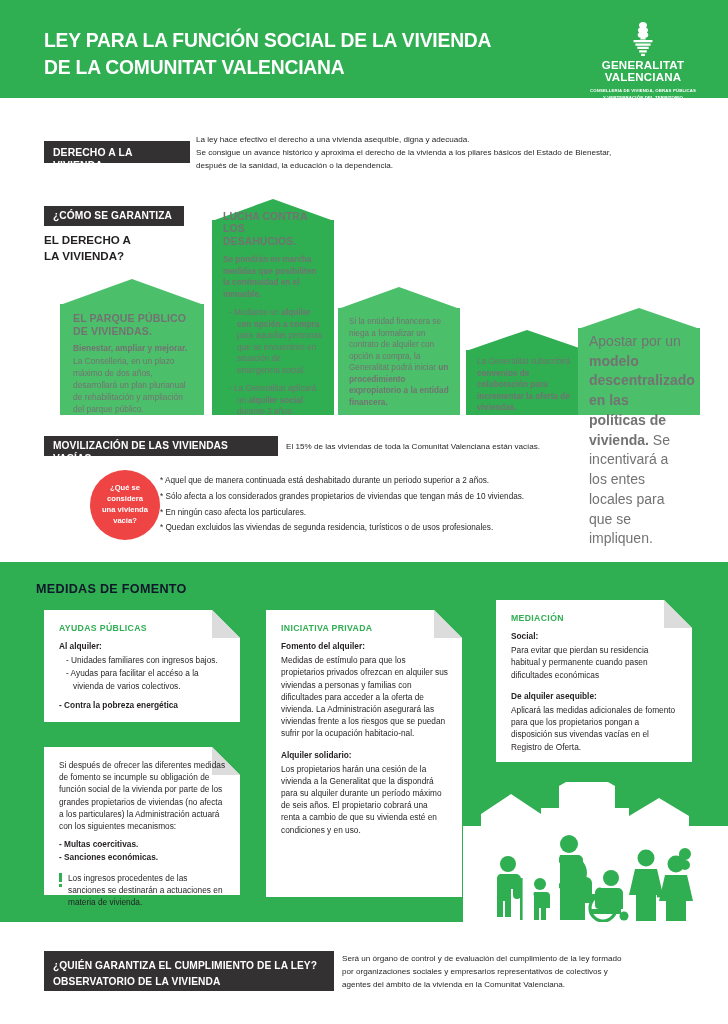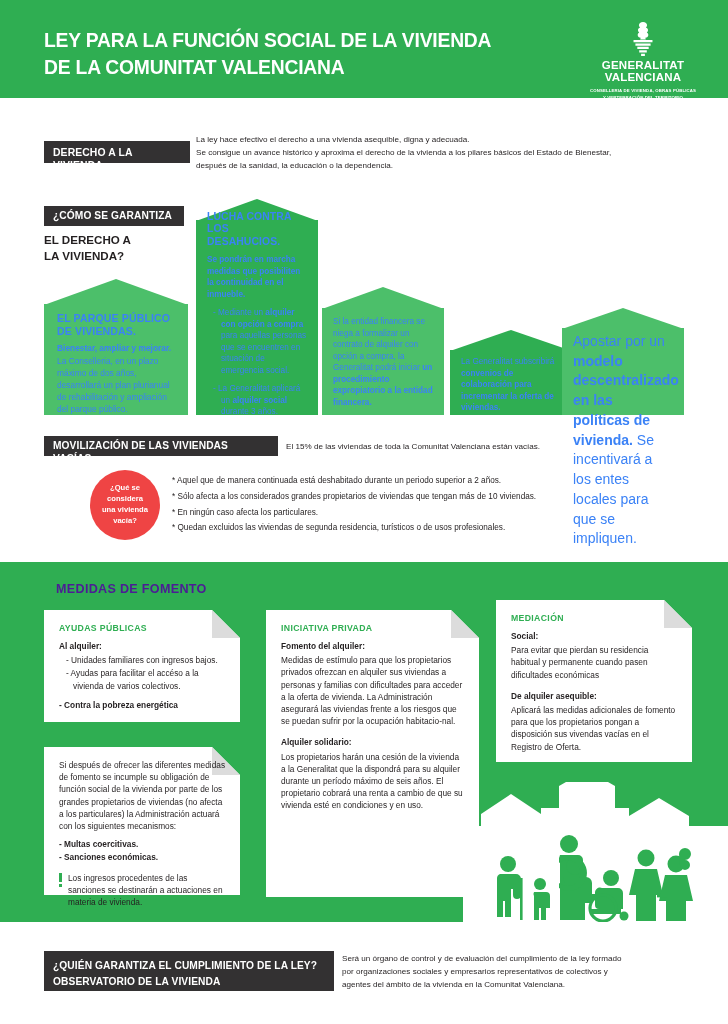--- a/index.html
+++ b/index.html
@@ -23,21 +23,21 @@
   
   .blacklabel{position:absolute;background:#333132;color:#fff;font-weight:bold;
       text-transform:uppercase;letter-spacing:0.1px;line-height:1.26;
       padding:4px 9px 5px 9px;box-sizing:border-box;}
 
   
   .para{position:absolute;font-size:8.1px;line-height:1.62;color:#231f20;}
   .para div{white-space:nowrap;}
 
   
-  .house{position:absolute;color:#3b82f6;box-sizing:border-box;}
+  .house{position:absolute;color:#737373;box-sizing:border-box;margin-left:16px;}
   .house .roof{position:absolute;left:0;top:0;width:100%;overflow:hidden;}
   .house .roof svg{display:block;width:100%;height:100%;}
   .house .body{position:absolute;left:0;width:100%;}
   .house .txt{position:absolute;left:0;width:100%;box-sizing:border-box;
       padding:0 13px;font-size:8.4px;line-height:1.43;}
   .house h3{margin:0 0 5px 0;font-size:10.6px;line-height:1.2;font-weight:bold;letter-spacing:0.1px;}
   .house p{margin:0 0 7px 0;}
   .house p:last-child{margin-bottom:0;}
   .house b{font-weight:bold;}
   .house .li{padding-left:8px;text-indent:-8px;}
@@ -45,21 +45,21 @@
   
   .circle{position:absolute;border-radius:50%;background:#ef4444;color:#fff;
       display:flex;align-items:center;justify-content:center;text-align:center;
       font-size:7.6px;font-weight:bold;line-height:1.42;}
 
   .bullets{position:absolute;font-size:8.2px;line-height:1.92;color:#231f20;}
   .bullets div{white-space:nowrap;}
 
   
   .greensec{position:absolute;left:0;width:728px;background:#2fae52;overflow:hidden;}
-  .greensec-title{position:absolute;left:56px;top:20px;color:#4c1d95;font-size:12.6px;
+  .greensec-title{position:absolute;left:36px;top:20px;color:#0f172a;font-size:12.6px;
       font-weight:bold;letter-spacing:0.3px;text-transform:uppercase;}
 
   .skyline{position:absolute;right:0;bottom:0;width:265px;height:140px;}
   .skyline svg{display:block;width:100%;height:100%;}
 
   
   .note{position:absolute;box-sizing:border-box;}
   .note .sheet{position:absolute;inset:0;background:#ffffff;
      clip-path:polygon(0 0, calc(100% - 28px) 0, 100% 28px, 100% 100%, 0 100%);}
   .note .fold{position:absolute;right:0;top:0;width:28px;height:28px;background:#dcdcdc;
@@ -198,21 +198,21 @@
 </div>
 
 <div class="circle" style="left:90px;top:470px;width:70px;height:70px;">
   <div style="padding:0 3px;">
     <div>¿Qué se</div>
     <div>considera</div>
     <div>una vivienda</div>
     <div>vacía?</div>
   </div>
 </div>
-<div class="bullets" style="left:172px;top:473px;width:520px;">
+<div class="bullets" style="left:160px;top:473px;width:520px;">
   <div>* Aquel que de manera continuada está deshabitado durante un periodo superior a 2 años.</div>
   <div>* Sólo afecta a los considerados grandes propietarios de viviendas que tengan más de 10 viviendas.</div>
   <div>* En ningún caso afecta los particulares.</div>
   <div>* Quedan excluidos las viviendas de segunda residencia, turísticos o de usos profesionales.</div>
 </div>
 
 <div class="greensec" style="top:562px;height:360px;">
   <div class="greensec-title">MEDIDAS DE FOMENTO</div>
 
   <div class="skyline">
@@ -273,21 +273,21 @@
     <div class="sheet"></div>
     <div class="fold"></div>
     <div class="inner" style="padding-top:12px;">
       <p>Si después de ofrecer las diferentes medidas de fomento se incumple su obligación de función social de la vivienda por parte de los grandes propietarios de viviendas (no afecta a los particulares) la Administración actuará con los siguientes mecanismos:</p>
       <p style="margin-bottom:1px;"><b>- Multas coercitivas.</b></p>
       <p style="margin-bottom:8px;"><b>- Sanciones económicas.</b></p>
       <p class="excl">Los ingresos procedentes de las sanciones se destinarán a actuaciones en materia de vivienda.</p>
     </div>
   </div>
 
-  <div class="note" style="left:266px;top:48px;width:213px;height:287px;">
+  <div class="note" style="left:266px;top:48px;width:196px;height:287px;">
     <div class="sheet"></div>
     <div class="fold"></div>
     <div class="inner">
       <h4>INICIATIVA PRIVADA</h4>
       <p class="sub">Fomento del alquiler:</p>
       <p>Medidas de estímulo para que los propietarios privados ofrezcan en alquiler sus viviendas a personas y familias con dificultades para acceder a la oferta de vivienda. La Administración asegurará las viviendas frente a los riesgos que se puedan sufrir por la ocupación habitacio-nal.</p>
       <p class="sub" style="margin-top:9px;">Alquiler solidario:</p>
       <p>Los propietarios harán una cesión de la vivienda a la Generalitat que la dispondrá para su alquiler durante un período máximo de seis años. El propietario cobrará una renta a cambio de que su vivienda esté en condiciones y en uso.</p>
     </div>
   </div>

